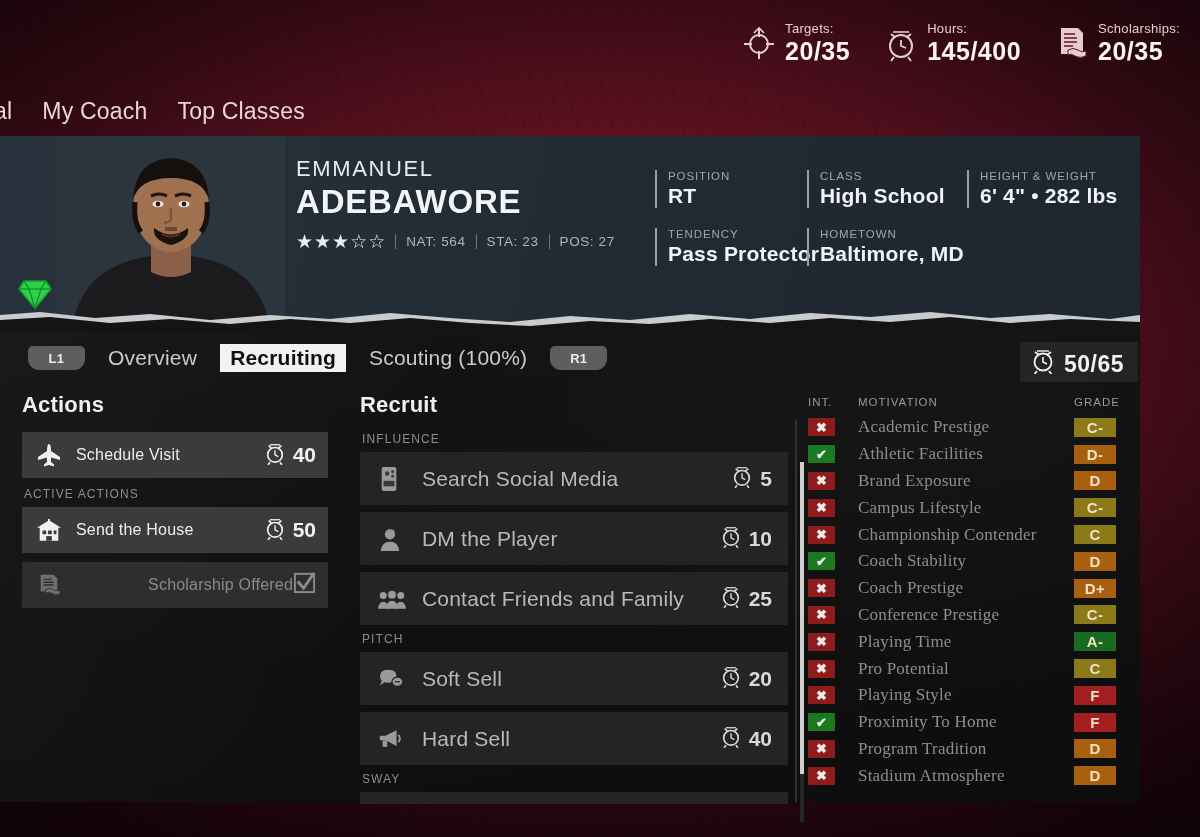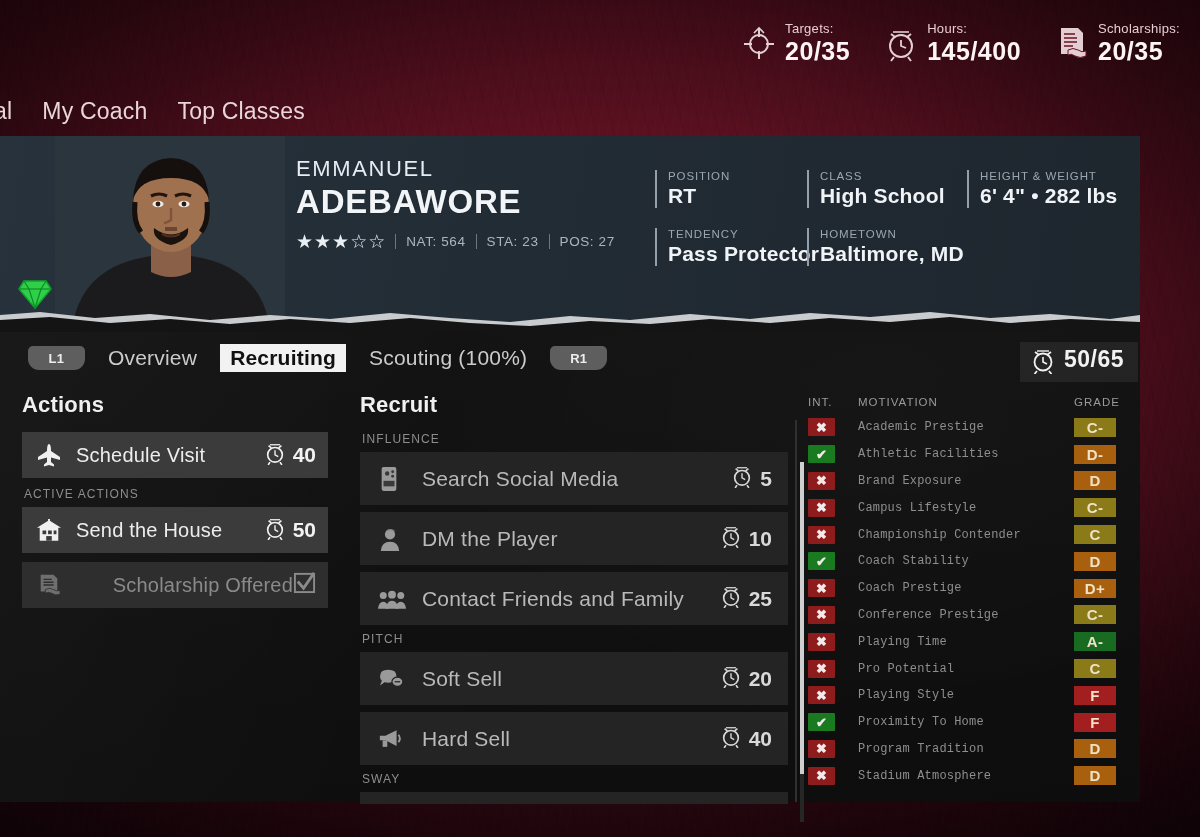--- a/index.html
+++ b/index.html
@@ -144,21 +144,21 @@
   }
   .tab {
     font-size: 21px; color: #cbcbcb; padding: 2px 10px;
     letter-spacing: .2px; white-space: nowrap;
     font-family: "Liberation Sans Narrow","Liberation Sans", sans-serif;
   }
   .tab.active { background: #f2f2f2; color: #111; font-weight: bold; }
 
   .hourbox {
     position: absolute; right: 62px; top: 342px;
-    display: flex; align-items: flex-start; gap: 8px;
+    display: flex; align-items: flex-end; gap: 8px;
     background: rgba(255,255,255,0.07); padding: 4px 14px 4px 10px;
     z-index: 7;
   }
   .hourbox .val {
     font-size: 23px; color: #f2f2f2; font-weight: bold; letter-spacing: .5px;
     font-family: "Liberation Sans Narrow","Liberation Sans", sans-serif;
   }
 
   
   .col-actions { position: absolute; left: 22px; top: 392px; width: 306px; z-index: 7; }
@@ -184,21 +184,21 @@
     box-shadow: 0 0 0 2px rgba(240,239,238,0.18);
   }
 
   .arow {
     height: 46px; display: flex; align-items: center;
     background: #3b3b3b; margin-bottom: 9px; padding: 0 12px 0 14px;
   }
   .arow.dim { background: #2e2e2e; text-align: right; }
   .arow .ai { width: 28px; flex: 0 0 auto; display: flex; align-items: center; }
   .arow .al {
-    flex: 1; font-size: 20px; color: #ededed; margin-left: 12px; letter-spacing: .2px;
+    flex: 1; font-size: 16px; color: #ededed; margin-left: 12px; letter-spacing: .2px;
     font-family: "Liberation Sans Narrow","Liberation Sans", sans-serif;
   }
   .arow.dim .al { color: #8a8a8a; }
   .arow .cost {
     display: flex; align-items: center; gap: 7px;
     font-size: 21px; color: #f2f2f2; font-weight: bold;
     font-family: "Liberation Sans Narrow","Liberation Sans", sans-serif;
   }
 
   
@@ -244,22 +244,22 @@
     height: 26.8px;
   }
   .chip {
     width: 27px; height: 18px; display: flex; align-items: center; justify-content: center;
     border-radius: 1px;
   }
   .chip.no  { background: #8e1c1c; }
   .chip.yes { background: #197a1f; }
   .chip span { font-size: 13px; color: #f3eaea; font-weight: bold; line-height: 1; }
   .mname {
-    font-size: 12px; color: #8e8e8e; letter-spacing: .2px; padding-left: 8px;
-    font-family: Liberation Mono, monospace;
+    font-size: 17px; color: #8e8e8e; letter-spacing: .2px; padding-left: 8px;
+    font-family: Liberation Serif, serif;
   }
   .grade {
     width: 42px; height: 19px; display: flex; align-items: center; justify-content: center;
     font-size: 15px; font-weight: bold; color: #f0e2c8; letter-spacing: .4px;
     font-family: "Liberation Sans Narrow","Liberation Sans", sans-serif;
   }
 
   .clock { display: inline-block; }
 </style>
 </head>

